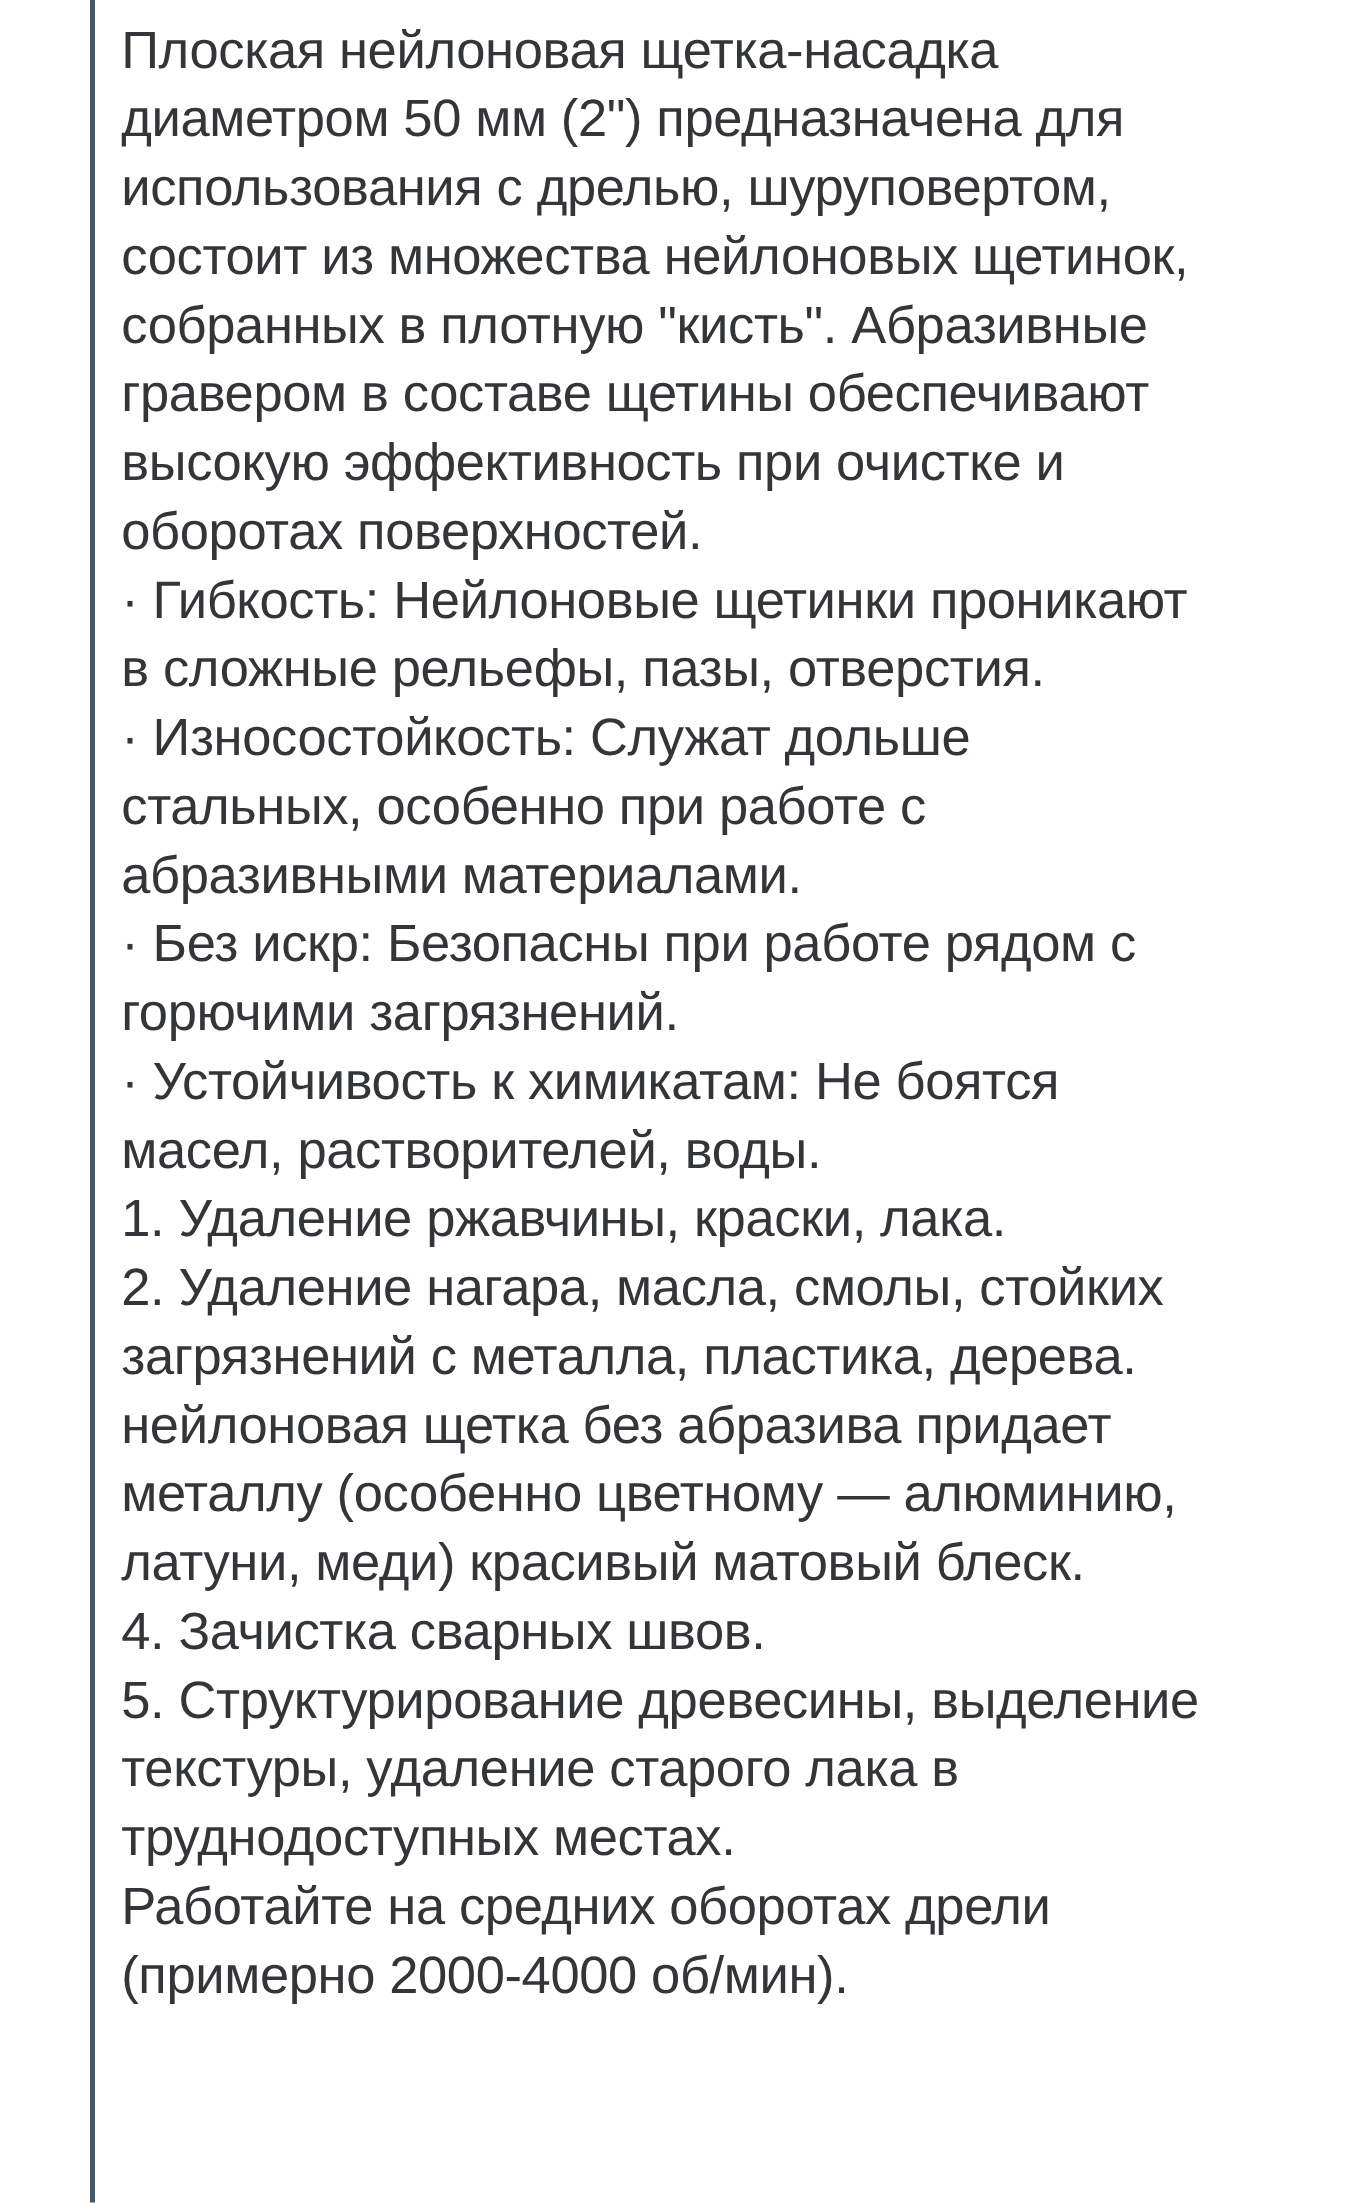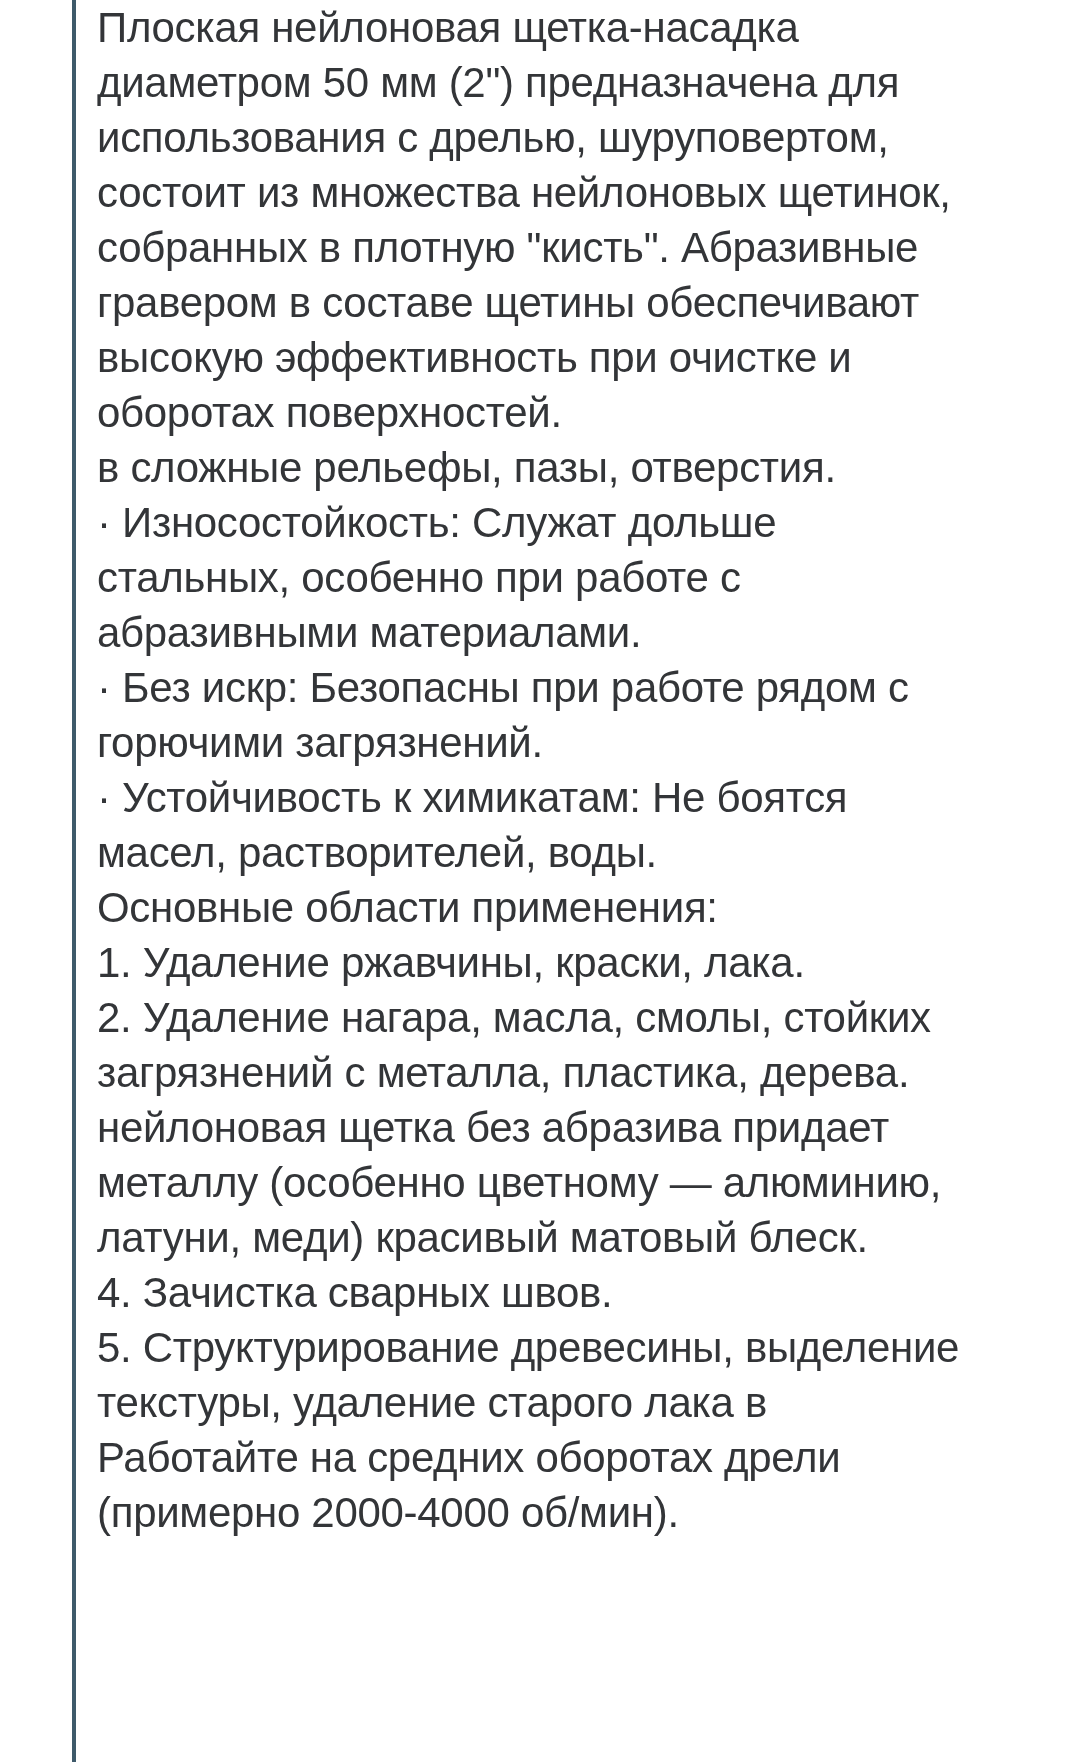--- a/index.html
+++ b/index.html
@@ -27,21 +27,21 @@
     position: absolute;
     left: 72px;
     top: 0;
     width: 4px;
     height: 1762px;
     background: var(--bar);
   }
   .text-col {
     position: absolute;
     left: 97px;
-    top: 0;
+    top: 12px;
     right: 10px;
   }
   .line {
     font-size: 42px;
     line-height: 55px;
     color: var(--text);
     white-space: nowrap;
     letter-spacing: -0.3px;
   }
 </style>
@@ -52,34 +52,35 @@
   <div class="quote-bar"></div>
   <div class="text-col">
     <div class="line">Плоская нейлоновая щетка-насадка</div>
     <div class="line">диаметром 50 мм (2") предназначена для</div>
     <div class="line">использования с дрелью, шуруповертом,</div>
     <div class="line">состоит из множества нейлоновых щетинок,</div>
     <div class="line">собранных в плотную "кисть". Абразивные</div>
     <div class="line">гравером в составе щетины обеспечивают</div>
     <div class="line">высокую эффективность при очистке и</div>
     <div class="line">оборотах поверхностей.</div>
+    <div class="line">· Гибкость: Нейлоновые щетинки проникают</div>
     <div class="line">в сложные рельефы, пазы, отверстия.</div>
     <div class="line">· Износостойкость: Служат дольше</div>
     <div class="line">стальных, особенно при работе с</div>
     <div class="line">абразивными материалами.</div>
     <div class="line">· Без искр: Безопасны при работе рядом с</div>
     <div class="line">горючими загрязнений.</div>
     <div class="line">· Устойчивость к химикатам: Не боятся</div>
     <div class="line">масел, растворителей, воды.</div>
-    <div class="line">Основные области применения:</div>
     <div class="line">1. Удаление ржавчины, краски, лака.</div>
     <div class="line">2. Удаление нагара, масла, смолы, стойких</div>
     <div class="line">загрязнений с металла, пластика, дерева.</div>
     <div class="line">нейлоновая щетка без абразива придает</div>
     <div class="line">металлу (особенно цветному — алюминию,</div>
     <div class="line">латуни, меди) красивый матовый блеск.</div>
     <div class="line">4. Зачистка сварных швов.</div>
     <div class="line">5. Структурирование древесины, выделение</div>
     <div class="line">текстуры, удаление старого лака в</div>
+    <div class="line">труднодоступных местах.</div>
     <div class="line">Работайте на средних оборотах дрели</div>
     <div class="line">(примерно 2000-4000 об/мин).</div>
   </div>
 </div>
 
 </body></html>

